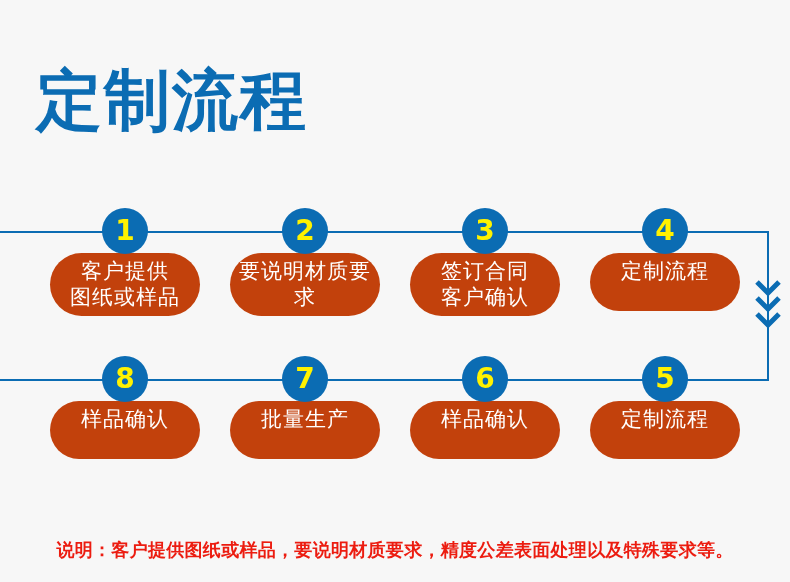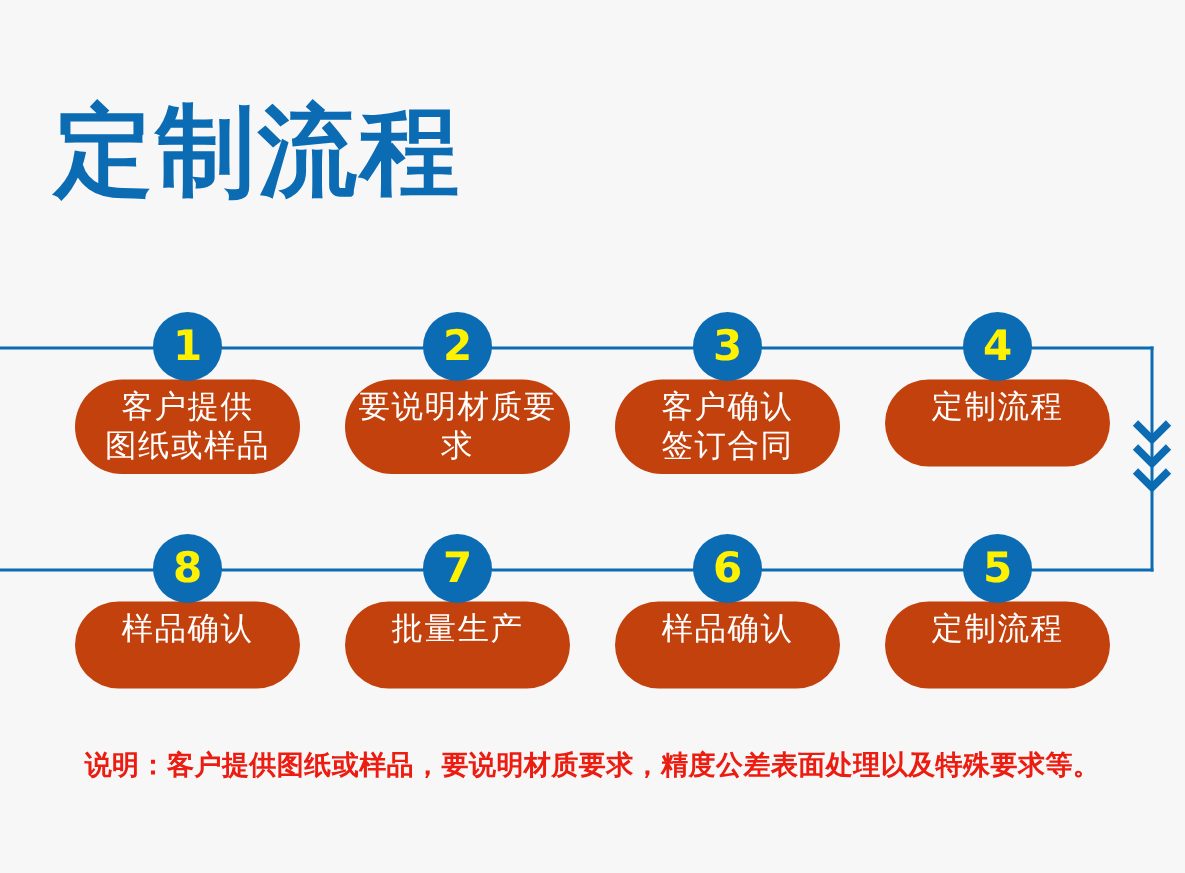--- a/index.html
+++ b/index.html
@@ -122,22 +122,22 @@
         <div>
           <span>要说明材质要求</span>
         </div>
       </div>
     </div>
 
     <div class="step" style="left:395px;">
       <div class="circle">3</div>
       <div class="pill">
         <div>
+          <span>签订合同</span>
           <span>客户确认</span>
-          <span>签订合同</span>
         </div>
       </div>
     </div>
 
     <div class="step" style="left:575px;">
       <div class="circle">4</div>
       <div class="pill">
         <div>
           <span>定制流程</span>
         </div>
@@ -179,15 +179,15 @@
       <div class="circle">5</div>
       <div class="pill">
         <div>
           <span>定制流程</span>
         </div>
       </div>
     </div>
 
   </div>
 
-  <div class="note" style="top:498px;">说明：客户提供图纸或样品，要说明材质要求，精度公差表面处理以及特殊要求等。</div>
+  <div class="note" style="top:538px;">说明：客户提供图纸或样品，要说明材质要求，精度公差表面处理以及特殊要求等。</div>
 
 </div>
 
 </body></html>

